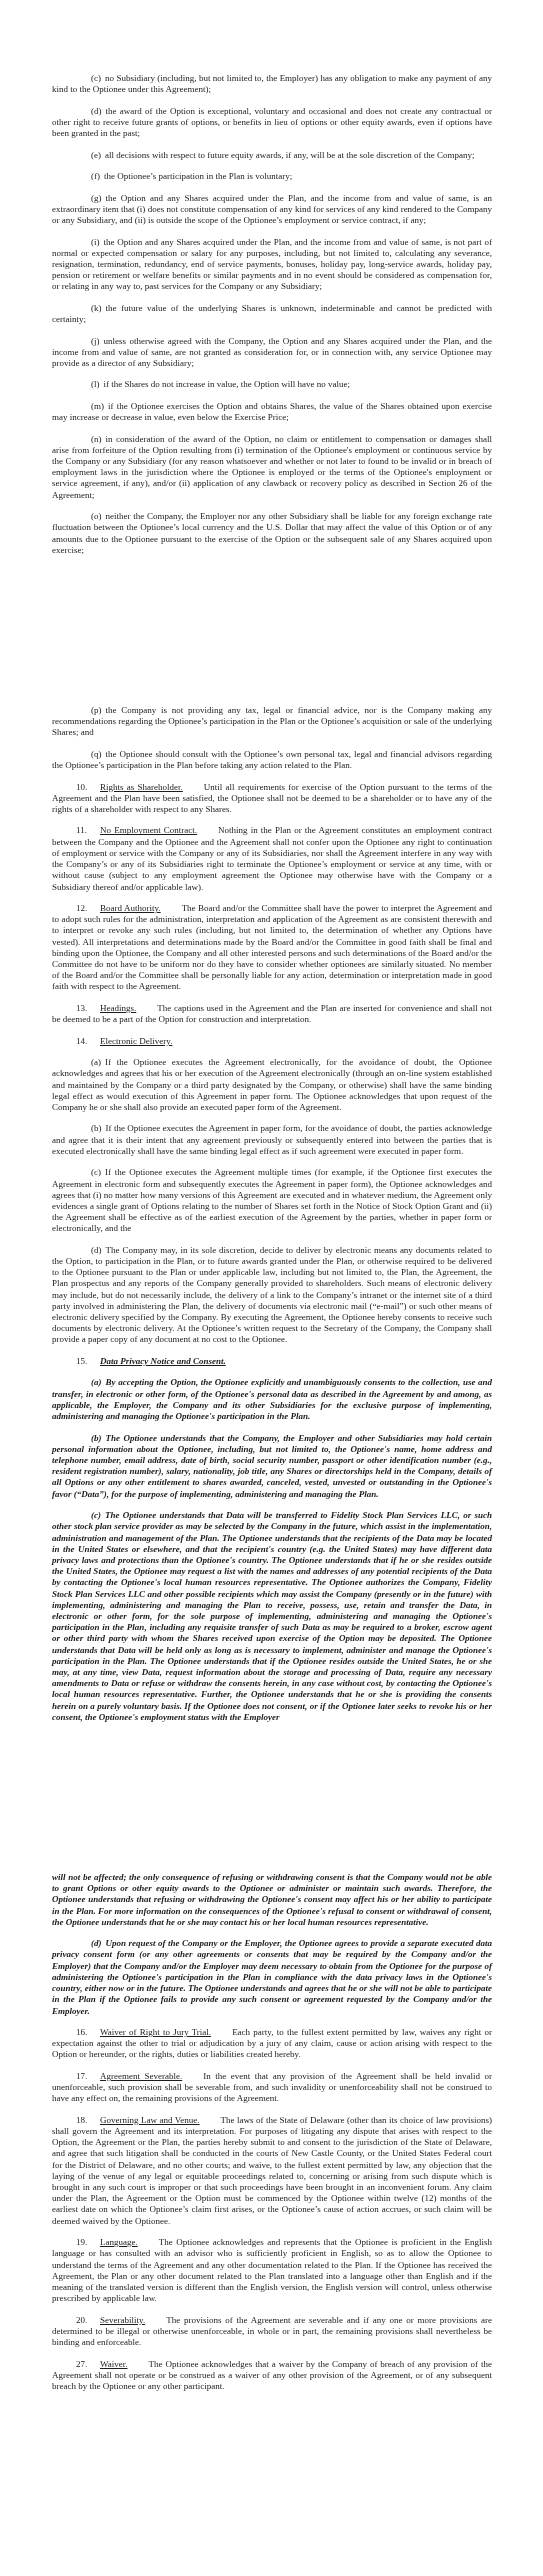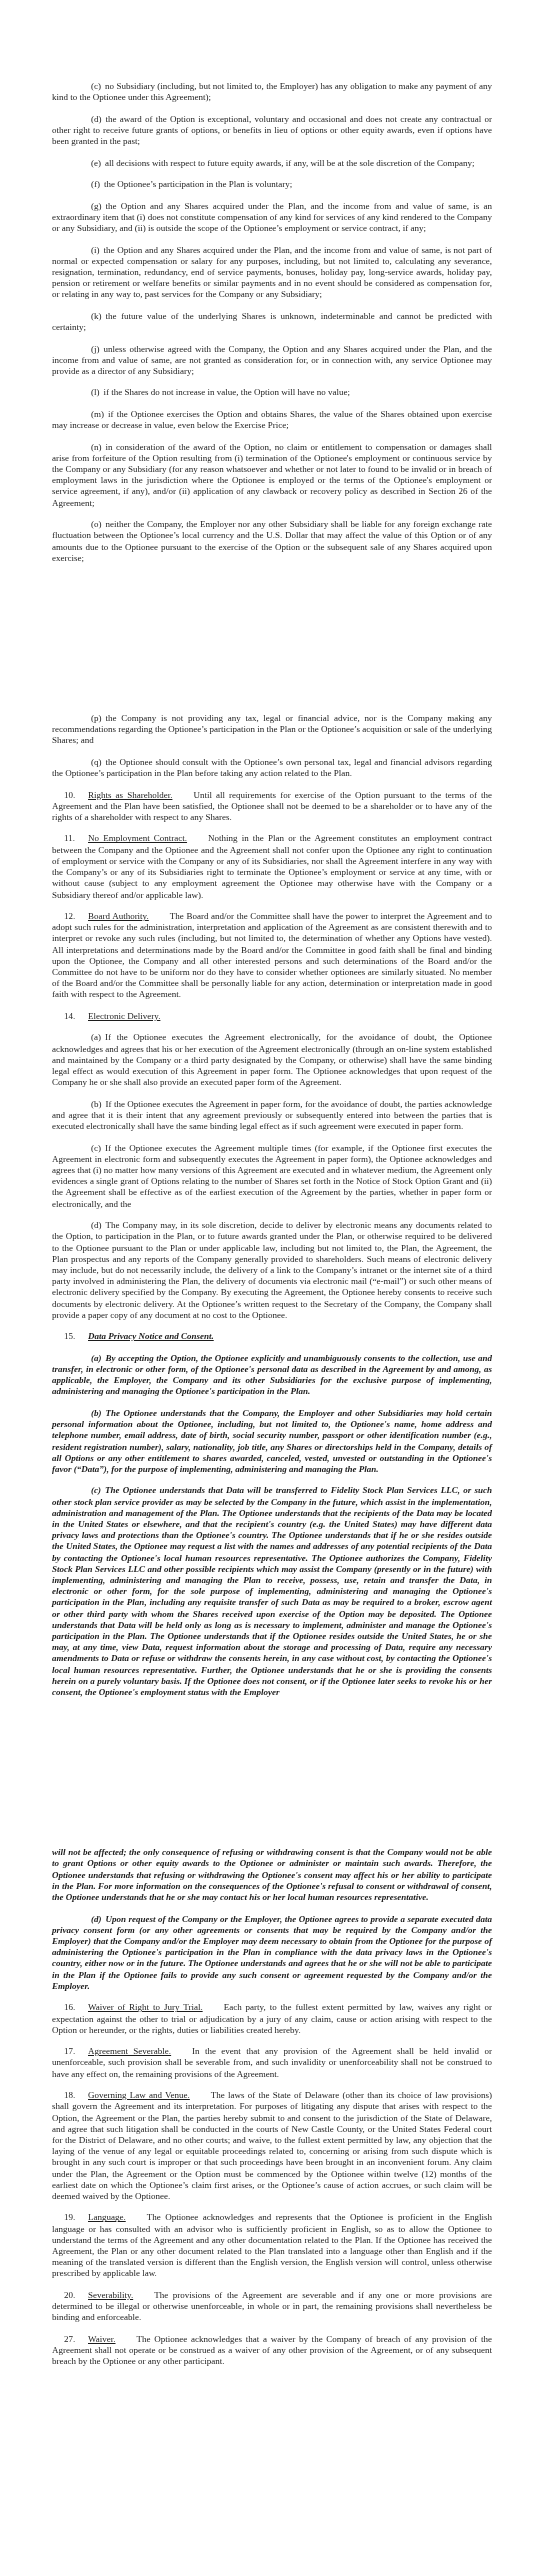--- a/index.html
+++ b/index.html
@@ -14,28 +14,28 @@
     box-sizing: border-box;
     width: 544px;
     padding: 69px 52px 0 52px;
     font-family: "Liberation Serif", serif;
     font-size: 9px;
     line-height: 11.2px;
     color: #1c1c1c;
     text-align: justify;
   }
   .para { margin: 10.3px 0 0 0; }
-  .para:first-child { margin-top: 12px; }
+  .para:first-child { margin-top: 4px; }
   .pb { margin-top: 149px; }           
   .clause { text-indent: 39px; }
   .lbl { padding-right: 4.1px; }
   .section .num {
     display: inline-block;
     width: 24px;
-    margin-left: 12px;
+    margin-left: 24px;
   }
   .head { text-decoration: underline; padding-right: 21px; }
   .bi .head, .bi .lbl, .bi .txt { font-weight: 700; font-style: italic; }
   .bi.section .num { font-weight: 400; font-style: normal; }
 </style>
 </head>
 <body>
 
 <div class="doc">
   <div>
@@ -49,20 +49,21 @@
       <p class="para clause"><span class="lbl">(j)</span><span class="txt">unless otherwise agreed with the Company, the Option and any Shares acquired under the Plan, and the income from and value of same, are not granted as consideration for, or in connection with, any service Optionee may provide as a director of any Subsidiary;</span></p>
       <p class="para clause"><span class="lbl">(l)</span><span class="txt">if the Shares do not increase in value, the Option will have no value;</span></p>
       <p class="para clause"><span class="lbl">(m)</span><span class="txt">if the Optionee exercises the Option and obtains Shares, the value of the Shares obtained upon exercise may increase or decrease in value, even below the Exercise Price;</span></p>
       <p class="para clause"><span class="lbl">(n)</span><span class="txt">in consideration of the award of the Option, no claim or entitlement to compensation or damages shall arise from forfeiture of the Option resulting from (i) termination of the Optionee's employment or continuous service by the Company or any Subsidiary (for any reason whatsoever and whether or not later to found to be invalid or in breach of employment laws in the jurisdiction where the Optionee is employed or the terms of the Optionee's employment or service agreement, if any), and/or (ii) application of any clawback or recovery policy as described in Section 26 of the Agreement;</span></p>
       <p class="para clause"><span class="lbl">(o)</span><span class="txt">neither the Company, the Employer nor any other Subsidiary shall be liable for any foreign exchange rate fluctuation between the Optionee’s local currency and the U.S. Dollar that may affect the value of this Option or of any amounts due to the Optionee pursuant to the exercise of the Option or the subsequent sale of any Shares acquired upon exercise;</span></p>
       <p class="para clause pb"><span class="lbl">(p)</span><span class="txt">the Company is not providing any tax, legal or financial advice, nor is the Company making any recommendations regarding the Optionee’s participation in the Plan or the Optionee’s acquisition or sale of the underlying Shares; and</span></p>
       <p class="para clause"><span class="lbl">(q)</span><span class="txt">the Optionee should consult with the Optionee’s own personal tax, legal and financial advisors regarding the Optionee’s participation in the Plan before taking any action related to the Plan.</span></p>
       <p class="para section"><span class="num">10.</span><span class="head">Rights as Shareholder.</span><span class="txt">Until all requirements for exercise of the Option pursuant to the terms of the Agreement and the Plan have been satisfied, the Optionee shall not be deemed to be a shareholder or to have any of the rights of a shareholder with respect to any Shares.</span></p>
       <p class="para section"><span class="num">11.</span><span class="head">No Employment Contract.</span><span class="txt">Nothing in the Plan or the Agreement constitutes an employment contract between the Company and the Optionee and the Agreement shall not confer upon the Optionee any right to continuation of employment or service with the Company or any of its Subsidiaries, nor shall the Agreement interfere in any way with the Company’s or any of its Subsidiaries right to terminate the Optionee’s employment or service at any time, with or without cause (subject to any employment agreement the Optionee may otherwise have with the Company or a Subsidiary thereof and/or applicable law).</span></p>
       <p class="para section"><span class="num">12.</span><span class="head">Board Authority.</span><span class="txt">The Board and/or the Committee shall have the power to interpret the Agreement and to adopt such rules for the administration, interpretation and application of the Agreement as are consistent therewith and to interpret or revoke any such rules (including, but not limited to, the determination of whether any Options have vested).  All interpretations and determinations made by the Board and/or the Committee in good faith shall be final and binding upon the Optionee, the Company and all other interested persons and such determinations of the Board and/or the Committee do not have to be uniform nor do they have to consider whether optionees are similarly situated.  No member of the Board and/or the Committee shall be personally liable for any action, determination or interpretation made in good faith with respect to the Agreement.</span></p>
+      <p class="para section"><span class="num">13.</span><span class="head">Headings.</span><span class="txt">The captions used in the Agreement and the Plan are inserted for convenience and shall not be deemed to be a part of the Option for construction and interpretation.</span></p>
       <p class="para section"><span class="num">14.</span><span class="head">Electronic Delivery.</span></p>
       <p class="para clause"><span class="lbl">(a)</span><span class="txt">If the Optionee executes the Agreement electronically, for the avoidance of doubt, the Optionee acknowledges and agrees that his or her execution of the Agreement electronically (through an on-line system established and maintained by the Company or a third party designated by the Company, or otherwise) shall have the same binding legal effect as would execution of this Agreement in paper form.  The Optionee acknowledges that upon request of the Company he or she shall also provide an executed paper form of the Agreement.</span></p>
       <p class="para clause"><span class="lbl">(b)</span><span class="txt">If the Optionee executes the Agreement in paper form, for the avoidance of doubt, the parties acknowledge and agree that it is their intent that any agreement previously or subsequently entered into between the parties that is executed electronically shall have the same binding legal effect as if such agreement were executed in paper form.</span></p>
       <p class="para clause"><span class="lbl">(c)</span><span class="txt">If the Optionee executes the Agreement multiple times (for example, if the Optionee first executes the Agreement in electronic form and subsequently executes the Agreement in paper form), the Optionee acknowledges and agrees that (i) no matter how many versions of this Agreement are executed and in whatever medium, the Agreement only evidences a single grant of Options relating to the number of Shares set forth in the Notice of Stock Option Grant and (ii) the Agreement shall be effective as of the earliest execution of the Agreement by the parties, whether in paper form or electronically, and the</span></p>
       <p class="para clause"><span class="lbl">(d)</span><span class="txt">The Company may, in its sole discretion, decide to deliver by electronic means any documents related to the Option, to participation in the Plan, or to future awards granted under the Plan, or otherwise required to be delivered to the Optionee pursuant to the Plan or under applicable law, including but not limited to, the Plan, the Agreement, the Plan prospectus and any reports of the Company generally provided to shareholders.  Such means of electronic delivery may include, but do not necessarily include, the delivery of a link to the Company’s intranet or the internet site of a third party involved in administering the Plan, the delivery of documents via electronic mail (“e-mail”) or such other means of electronic delivery specified by the Company.  By executing the Agreement, the Optionee hereby consents to receive such documents by electronic delivery.  At the Optionee’s written request to the Secretary of the Company, the Company shall provide a paper copy of any document at no cost to the Optionee.</span></p>
       <p class="para section bi"><span class="num">15.</span><span class="head">Data Privacy Notice and Consent.</span></p>
       <p class="para clause bi"><span class="lbl">(a)</span><span class="txt">By accepting the Option, the Optionee explicitly and unambiguously consents to the collection, use and transfer, in electronic or other form, of the Optionee's personal data as described in the Agreement by and among, as applicable, the Employer, the Company and its other Subsidiaries for the exclusive purpose of implementing, administering and managing the Optionee's participation in the Plan.</span></p>
       <p class="para clause bi"><span class="lbl">(b)</span><span class="txt">The Optionee understands that the Company, the Employer and other Subsidiaries may hold certain personal information about the Optionee, including, but not limited to, the Optionee's name, home address and telephone number, email address, date of birth, social security number, passport or other identification number (e.g., resident registration number), salary, nationality, job title, any Shares or directorships held in the Company, details of all Options or any other entitlement to shares awarded, canceled, vested, unvested or outstanding in the Optionee's favor (“Data”), for the purpose of implementing, administering and managing the Plan.</span></p>
       <p class="para clause bi"><span class="lbl">(c)</span><span class="txt">The Optionee understands that Data will be transferred to Fidelity Stock Plan Services LLC, or such other stock plan service provider as may be selected by the Company in the future, which assist in the implementation, administration and management of the Plan.  The Optionee understands that the recipients of the Data may be located in the United States or elsewhere, and that the recipient's country (e.g. the United States) may have different data privacy laws and protections than the Optionee's country.  The Optionee understands that if he or she resides outside the United States, the Optionee may request a list with the names and addresses of any potential recipients of the Data by contacting the Optionee's local human resources representative.  The Optionee authorizes the Company, Fidelity Stock Plan Services LLC and other possible recipients which may assist the Company (presently or in the future) with implementing, administering and managing the Plan to receive, possess, use, retain and transfer the Data, in electronic or other form, for the sole purpose of implementing, administering and managing the Optionee's participation in the Plan, including any requisite transfer of such Data as may be required to a broker, escrow agent or other third party with whom the Shares received upon exercise of the Option may be deposited.  The Optionee understands that Data will be held only as long as is necessary to implement, administer and manage the Optionee's participation in the Plan.  The Optionee understands that if the Optionee resides outside the United States, he or she may, at any time, view Data, request information about the storage and processing of Data, require any necessary amendments to Data or refuse or withdraw the consents herein, in any case without cost, by contacting the Optionee's local human resources representative.  Further, the Optionee understands that he or she is providing the consents herein on a purely voluntary basis.  If the Optionee does not consent, or if the Optionee later seeks to revoke his or her consent, the Optionee's employment status with the Employer</span></p>
       <p class="para continuation bi pb"><span class="txt">will not be affected; the only consequence of refusing or withdrawing consent is that the Company would not be able to grant Options or other equity awards to the Optionee or administer or maintain such awards.  Therefore, the Optionee understands that refusing or withdrawing the Optionee's consent may affect his or her ability to participate in the Plan.  For more information on the consequences of the Optionee's refusal to consent or withdrawal of consent, the Optionee understands that he or she may contact his or her local human resources representative.</span></p>

